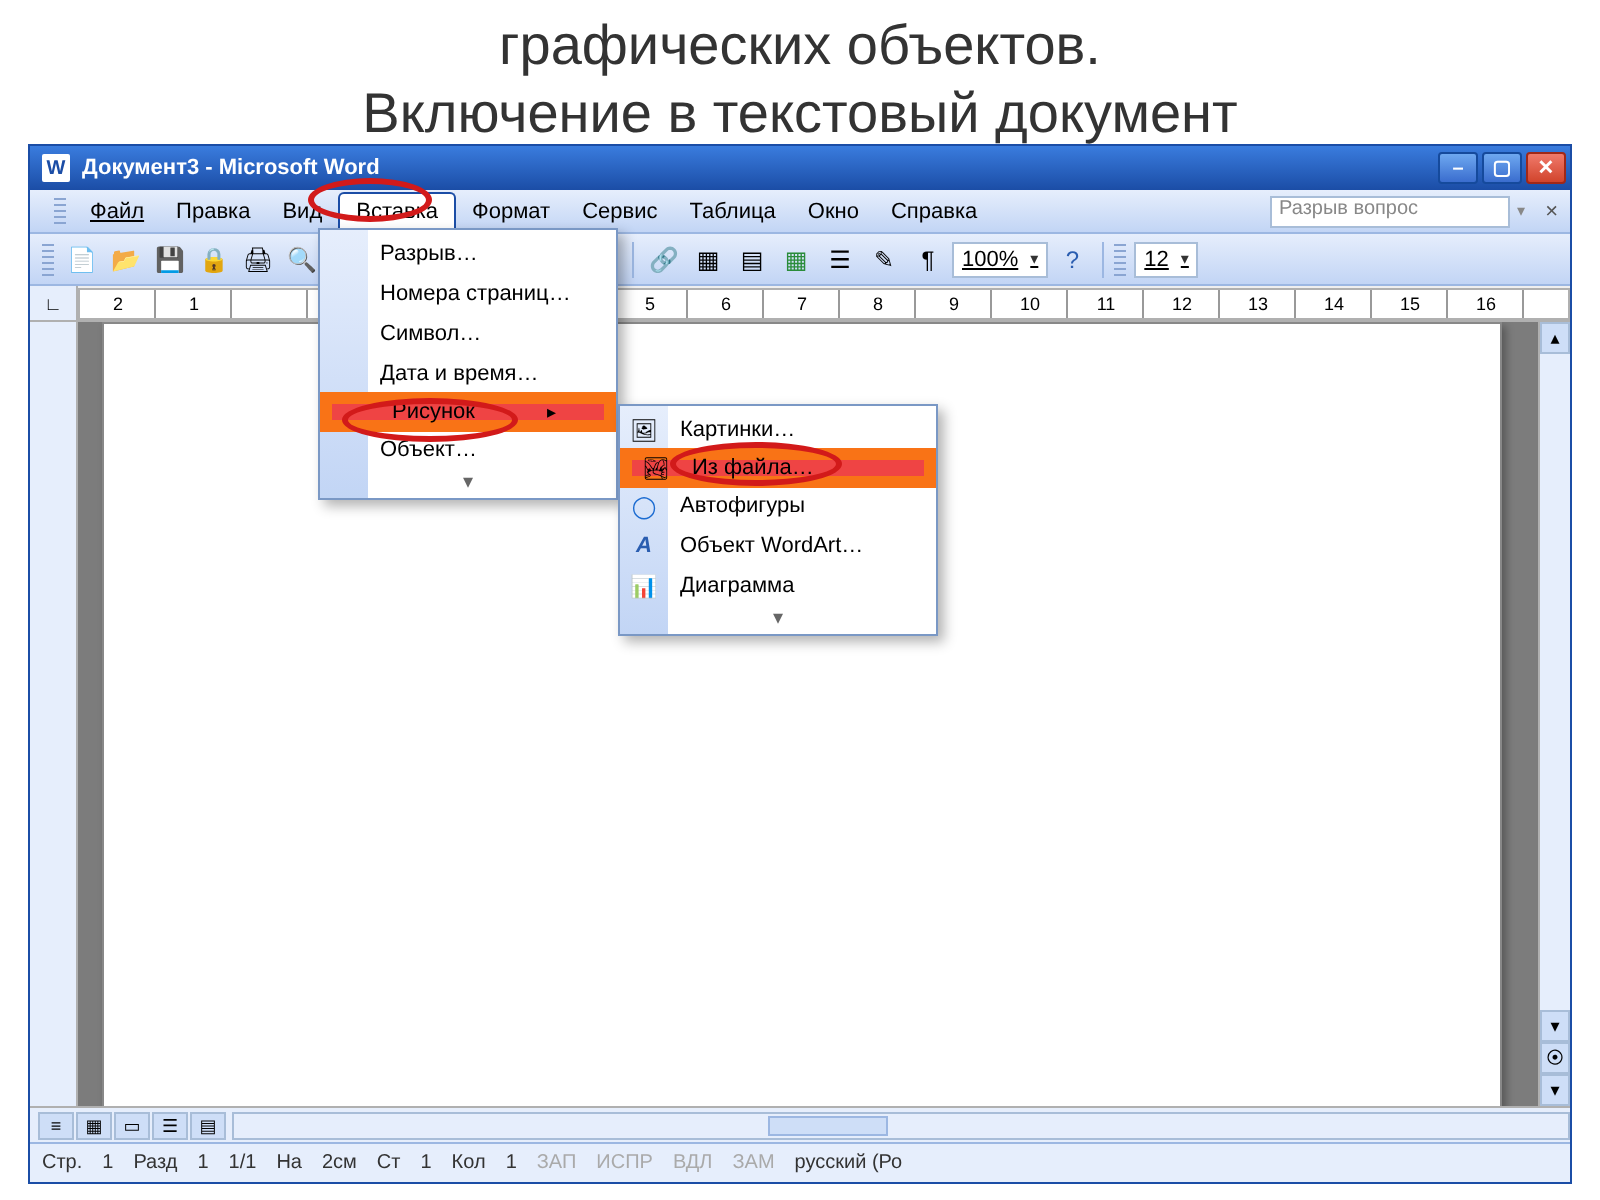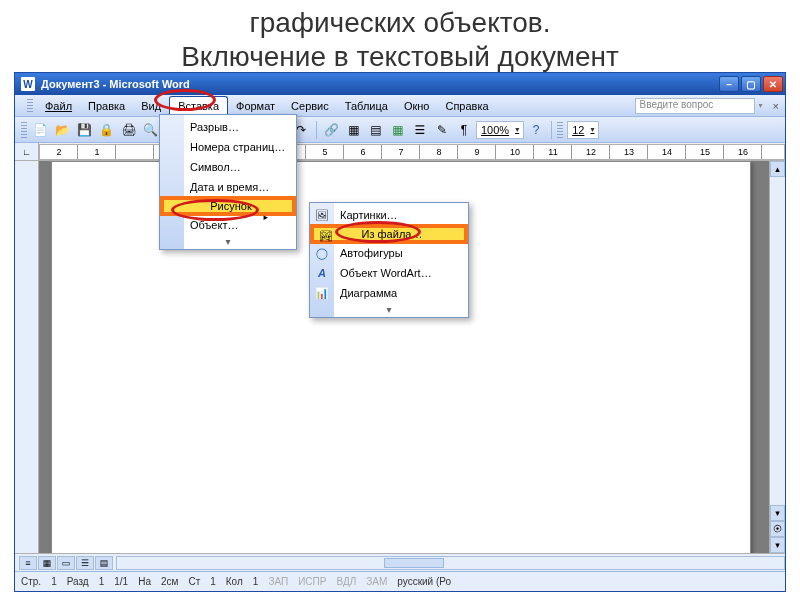--- a/index.html
+++ b/index.html
@@ -234,32 +234,32 @@
     background:linear-gradient(#e6eefc,#c2d5f5);
   }
   .dd-item {
     position:relative;
     display:flex; align-items:center;
     height:20px;
     padding: 0 24px 0 30px;
     cursor:pointer;
     white-space:nowrap;
   }
-  .dd-item.hover { background:#fde047; border:4px solid #f97316; margin:-1px 0;flex-direction:column; }
+  .dd-item.hover { background:#ef4444; border:6px solid #f97316; margin:-1px 0; }
   .dd-item .submenu-arrow { margin-left:auto; font-size:9px; }
   .dd-item .dd-icon {
     position:absolute; left:4px; width:16px; height:16px;
     display:flex; align-items:center; justify-content:center;
     font-size:11px;
   }
   .dd-expand {
     height:12px; display:flex; align-items:center; justify-content:center;
     font-size:10px; color:#666;
   }
-  .insert-menu { left: 159px; top: 114px; width: 138px; }
+  .insert-menu { left: 159px; top: 114px; width: 150px; }
   .picture-submenu { left: 309px; top: 202px; width: 160px; }
 
   
   .highlight {
     position:absolute;
     border: 3px solid #d21a1a;
     border-radius: 50%;
     pointer-events:none;
     z-index: 40;
   }
@@ -294,21 +294,21 @@
     <div class="menu-item"><span class="underline-accel">Файл</span></div>
     <div class="menu-item"><span>Правка</span></div>
     <div class="menu-item"><span>Вид</span></div>
     <div class="menu-item active"><span>Вставка</span></div>
     <div class="menu-item"><span>Формат</span></div>
     <div class="menu-item"><span>Сервис</span></div>
     <div class="menu-item"><span>Таблица</span></div>
     <div class="menu-item"><span>Окно</span></div>
     <div class="menu-item"><span>Справка</span></div>
     <div class="help-box">
-      <div class="help-input">Введите вопрос</div>
+      <div class="help-input">Разрыв вопрос</div>
       <div style="font-size:8px;color:#888;">▾</div>
       <div class="docclose">×</div>
     </div>
   </div>
 
   <div class="toolbar">
     <div class="dots"></div>
     <div class="tb-btn">📄</div>
     <div class="tb-btn">📂</div>
     <div class="tb-btn">💾</div>

